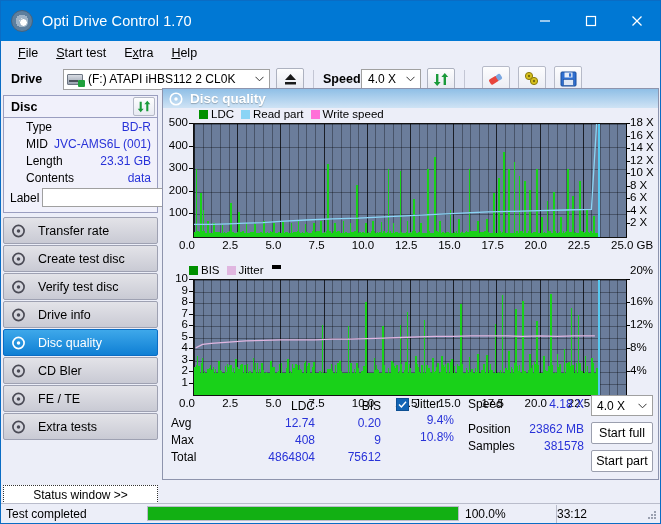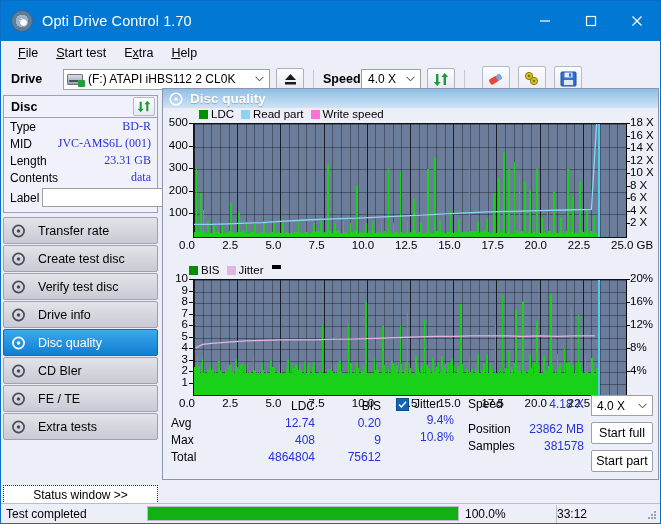--- a/index.html
+++ b/index.html
@@ -118,22 +118,22 @@
   #disc-header .t { font-weight:bold; font-size:12.5px; }
   #refresh-btn {
     width:22px; height:19px; background:linear-gradient(#fdfdfe,#e8eaf2);
     border:1px solid #b4b8c6; border-radius:2px;
     display:flex; align-items:center; justify-content:center;
   }
   .disc-row {
     display:flex; justify-content:space-between; align-items:center;
     padding:0 6px; height:17px; font-size:12px;
   }
-  .disc-row .k { color:#000; }
-  .disc-row .v { color:#2832d8;font-family:Liberation Serif, serif; }
+  .disc-row .k { color:#000;margin-left:16px; }
+  .disc-row .v { color:#2832d8; }
   #label-row { display:flex; align-items:center; padding:1px 4px 4px 6px; gap:3px; }
   #label-key { font-size:12px; width:41px; }
   #label-input {
     flex:1; height:19px; background:#ffffff; border:1px solid #a0a0a0;
   }
   #label-btn {
     width:22px; height:21px; background:linear-gradient(#fdfdfe,#e8eaf2);
     border:1px solid #b4b8c6; border-radius:2px;
     display:flex; align-items:center; justify-content:center;
   }
@@ -1511,21 +1511,21 @@
         </div>
       <div id="chart2-y2ticks">
           <div class="tick" style="left: 467px; top: 100px;">4%</div>
           <div class="tickmark" style="left: 463px; top: 107px;"></div>
           <div class="tick" style="left: 467px; top: 77px;">8%</div>
           <div class="tickmark" style="left: 463px; top: 84px;"></div>
           <div class="tick" style="left: 467px; top: 54px;">12%</div>
           <div class="tickmark" style="left: 463px; top: 61px;"></div>
           <div class="tick" style="left: 467px; top: 31px;">16%</div>
           <div class="tickmark" style="left: 463px; top: 38px;"></div>
-          <div class="tick" style="left: 467px; top: 8px;">20%</div>
+          <div class="tick" style="left: 467px; top: 0;">20%</div>
           <div class="tickmark" style="left: 463px; top: 15px;"></div>
         </div>
       <div id="chart2-xticks">
           <div class="tick" style="left: 16px; top: 133px; white-space: nowrap;">0.0</div>
           <div class="tick" style="left: 59.2px; top: 133px; white-space: nowrap;">2.5</div>
           <div class="tick" style="left: 102.4px; top: 133px; white-space: nowrap;">5.0</div>
           <div class="tick" style="left: 145.6px; top: 133px; white-space: nowrap;">7.5</div>
           <div class="tick" style="left: 188.8px; top: 133px; white-space: nowrap;">10.0</div>
           <div class="tick" style="left: 232px; top: 133px; white-space: nowrap;">12.5</div>
           <div class="tick" style="left: 275.2px; top: 133px; white-space: nowrap;">15.0</div>

